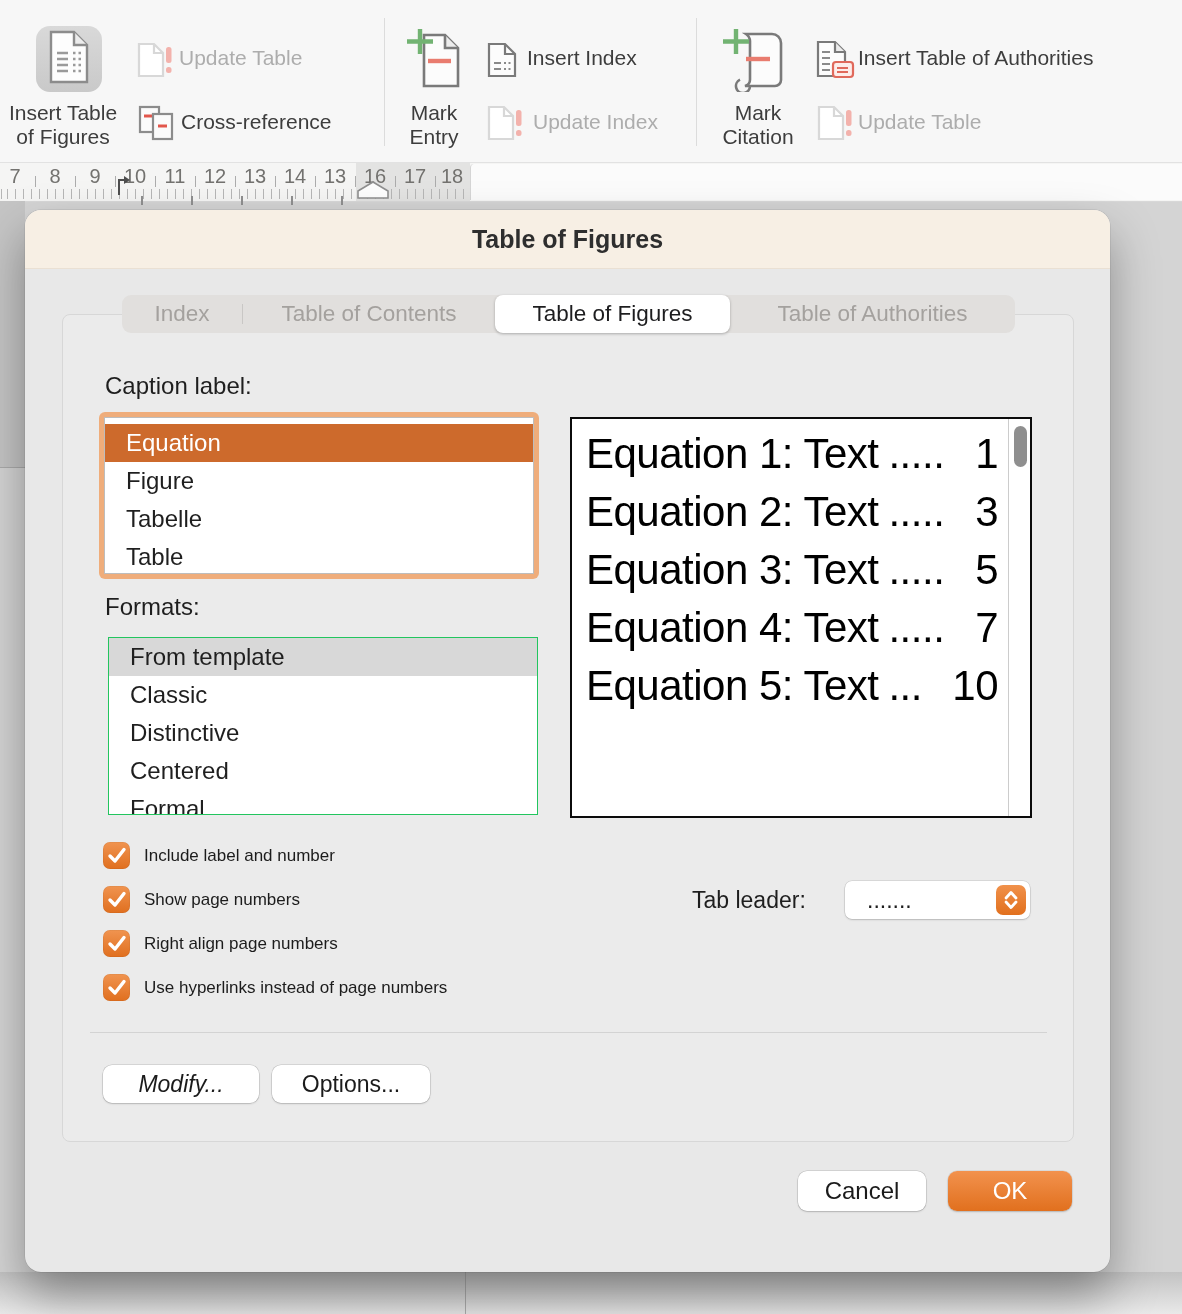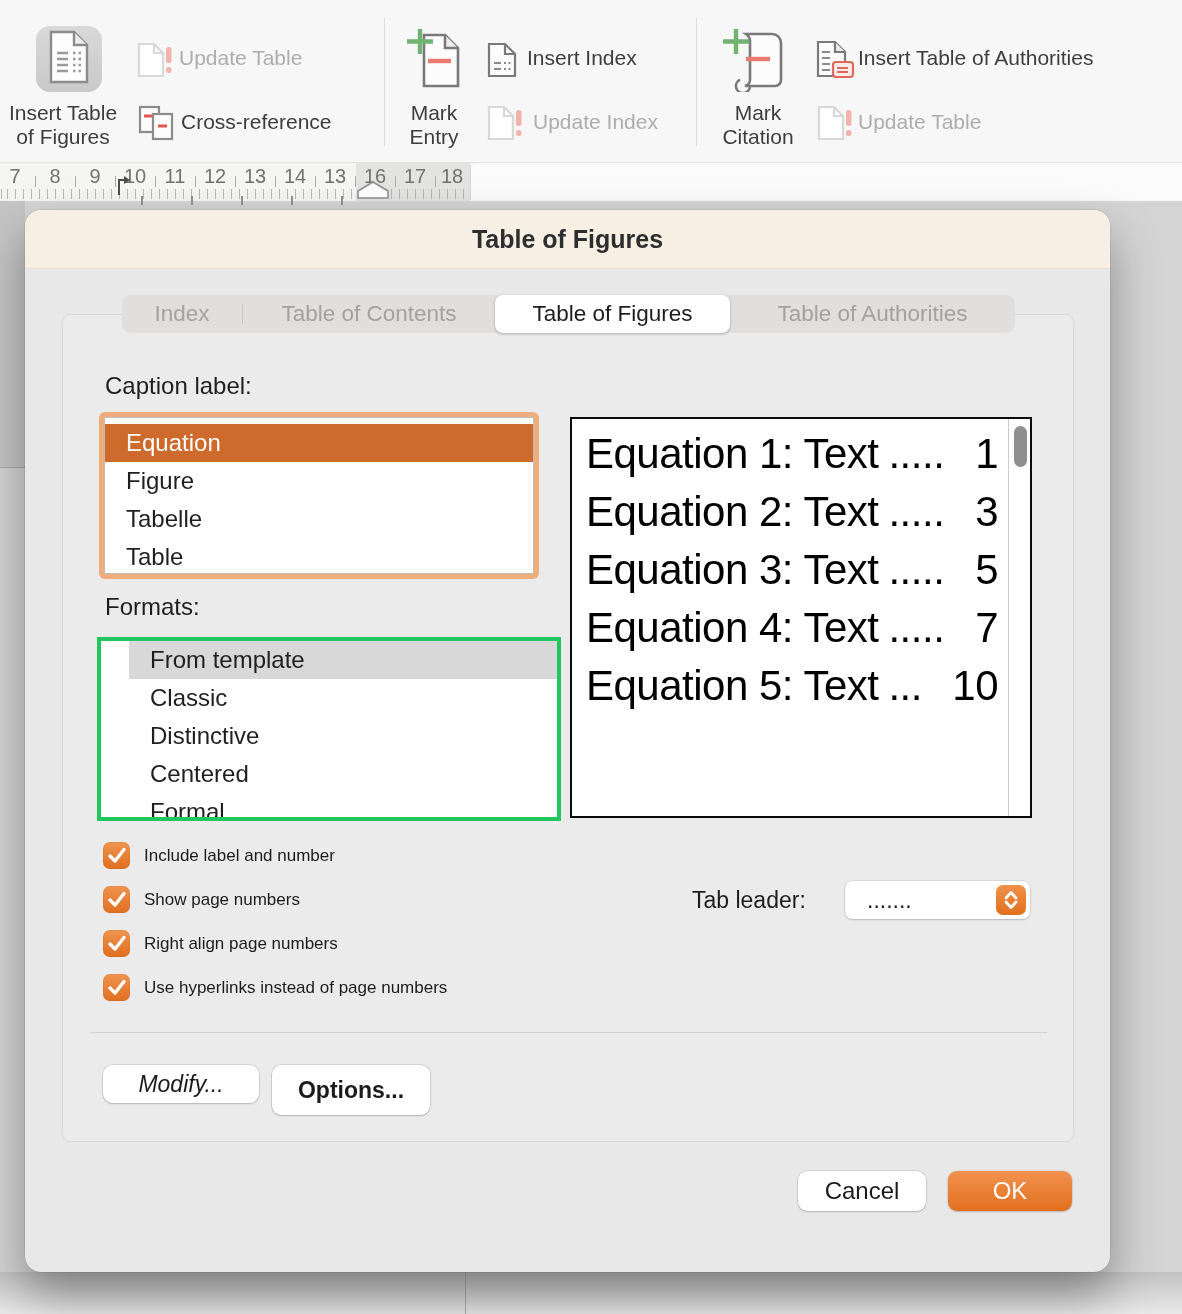--- a/index.html
+++ b/index.html
@@ -47,21 +47,21 @@
   .tab-div{width:1px;height:20px;background:#C9C7C5;align-self:center;}
 
   .field-label{position:absolute;font-size:24px;color:#1E1E1E;}
 
   .focus-ring{position:absolute;left:74px;top:202px;width:440px;height:167px;background:#EFAD7B;border-radius:6px;padding:0;z-index:3;}
   .listbox-inner{position:absolute;left:5px;top:5px;right:5px;bottom:5px;background:#FFF;border:1px solid #BDBDBD;overflow:hidden;}
   .lrow{height:38px;line-height:38px;padding-left:21px;font-size:24px;color:#1F1F1F;white-space:nowrap;}
   .lrow.sel-orange{background:#CD6A2C;color:#FFF;}
   .cap-pad{height:6px;}
 
-  .formats-list{position:absolute;left:72px;top:427px;width:428px;height:176px;background:#FFF;border:4px solid #22c55e;overflow:hidden;z-index:3;padding-left:28px;}
+  .formats-list{position:absolute;left:83px;top:427px;width:428px;height:176px;background:#FFF;border:1px solid #22c55e;overflow:hidden;z-index:3;}
   .lrow.sel-gray{background:#D8D8D8;}
 
   .preview{position:absolute;left:545px;top:207px;width:462px;height:401px;background:#FFF;border:2px solid #0B0B0B;box-sizing:border-box;z-index:3;}
   .pv-lines{position:absolute;left:14px;top:6px;right:32px;}
   .pv-line{height:58px;display:flex;align-items:center;font-size:42px;letter-spacing:-.5px;color:#000;white-space:nowrap;}
   .pv-dots{margin-left:10px;}
   .pv-page{margin-left:auto;}
   .pv-scroll{position:absolute;right:0;top:0;bottom:0;width:21px;border-left:1px solid #CCC;background:#FFF;}
   .pv-thumb{position:absolute;right:3px;top:7px;width:13px;height:41px;border-radius:7px;background:#8F8F8F;}
 
@@ -348,19 +348,19 @@
         <svg width="30" height="30" viewBox="0 0 30 30">
           <path d="M10,13 L15,7.5 L20,13" fill="none" stroke="#FFF" stroke-width="2.8" stroke-linecap="round" stroke-linejoin="round"></path>
           <path d="M10,17 L15,22.5 L20,17" fill="none" stroke="#FFF" stroke-width="2.8" stroke-linecap="round" stroke-linejoin="round"></path>
         </svg>
       </div>
     </div>
 
     <div class="divider"></div>
 
     <div class="wbtn" style="left:78px;top:855px;width:156px;height:38px;font-style:italic;">Modify...</div>
-    <div class="wbtn" style="left:247px;top:855px;width:158px;height:50px;font-weight:bold;">Options...</div>
+    <div class="wbtn" style="left:247px;top:855px;width:158px;height:38px;">Options...</div>
 
     <div class="wbtn" style="left:773px;top:961px;width:128px;height:40px;font-size:24px;">Cancel</div>
     <div class="obtn" style="left:923px;top:961px;width:124px;height:40px;">OK</div>
   </div>
 
 </div>
 
 </body></html>

